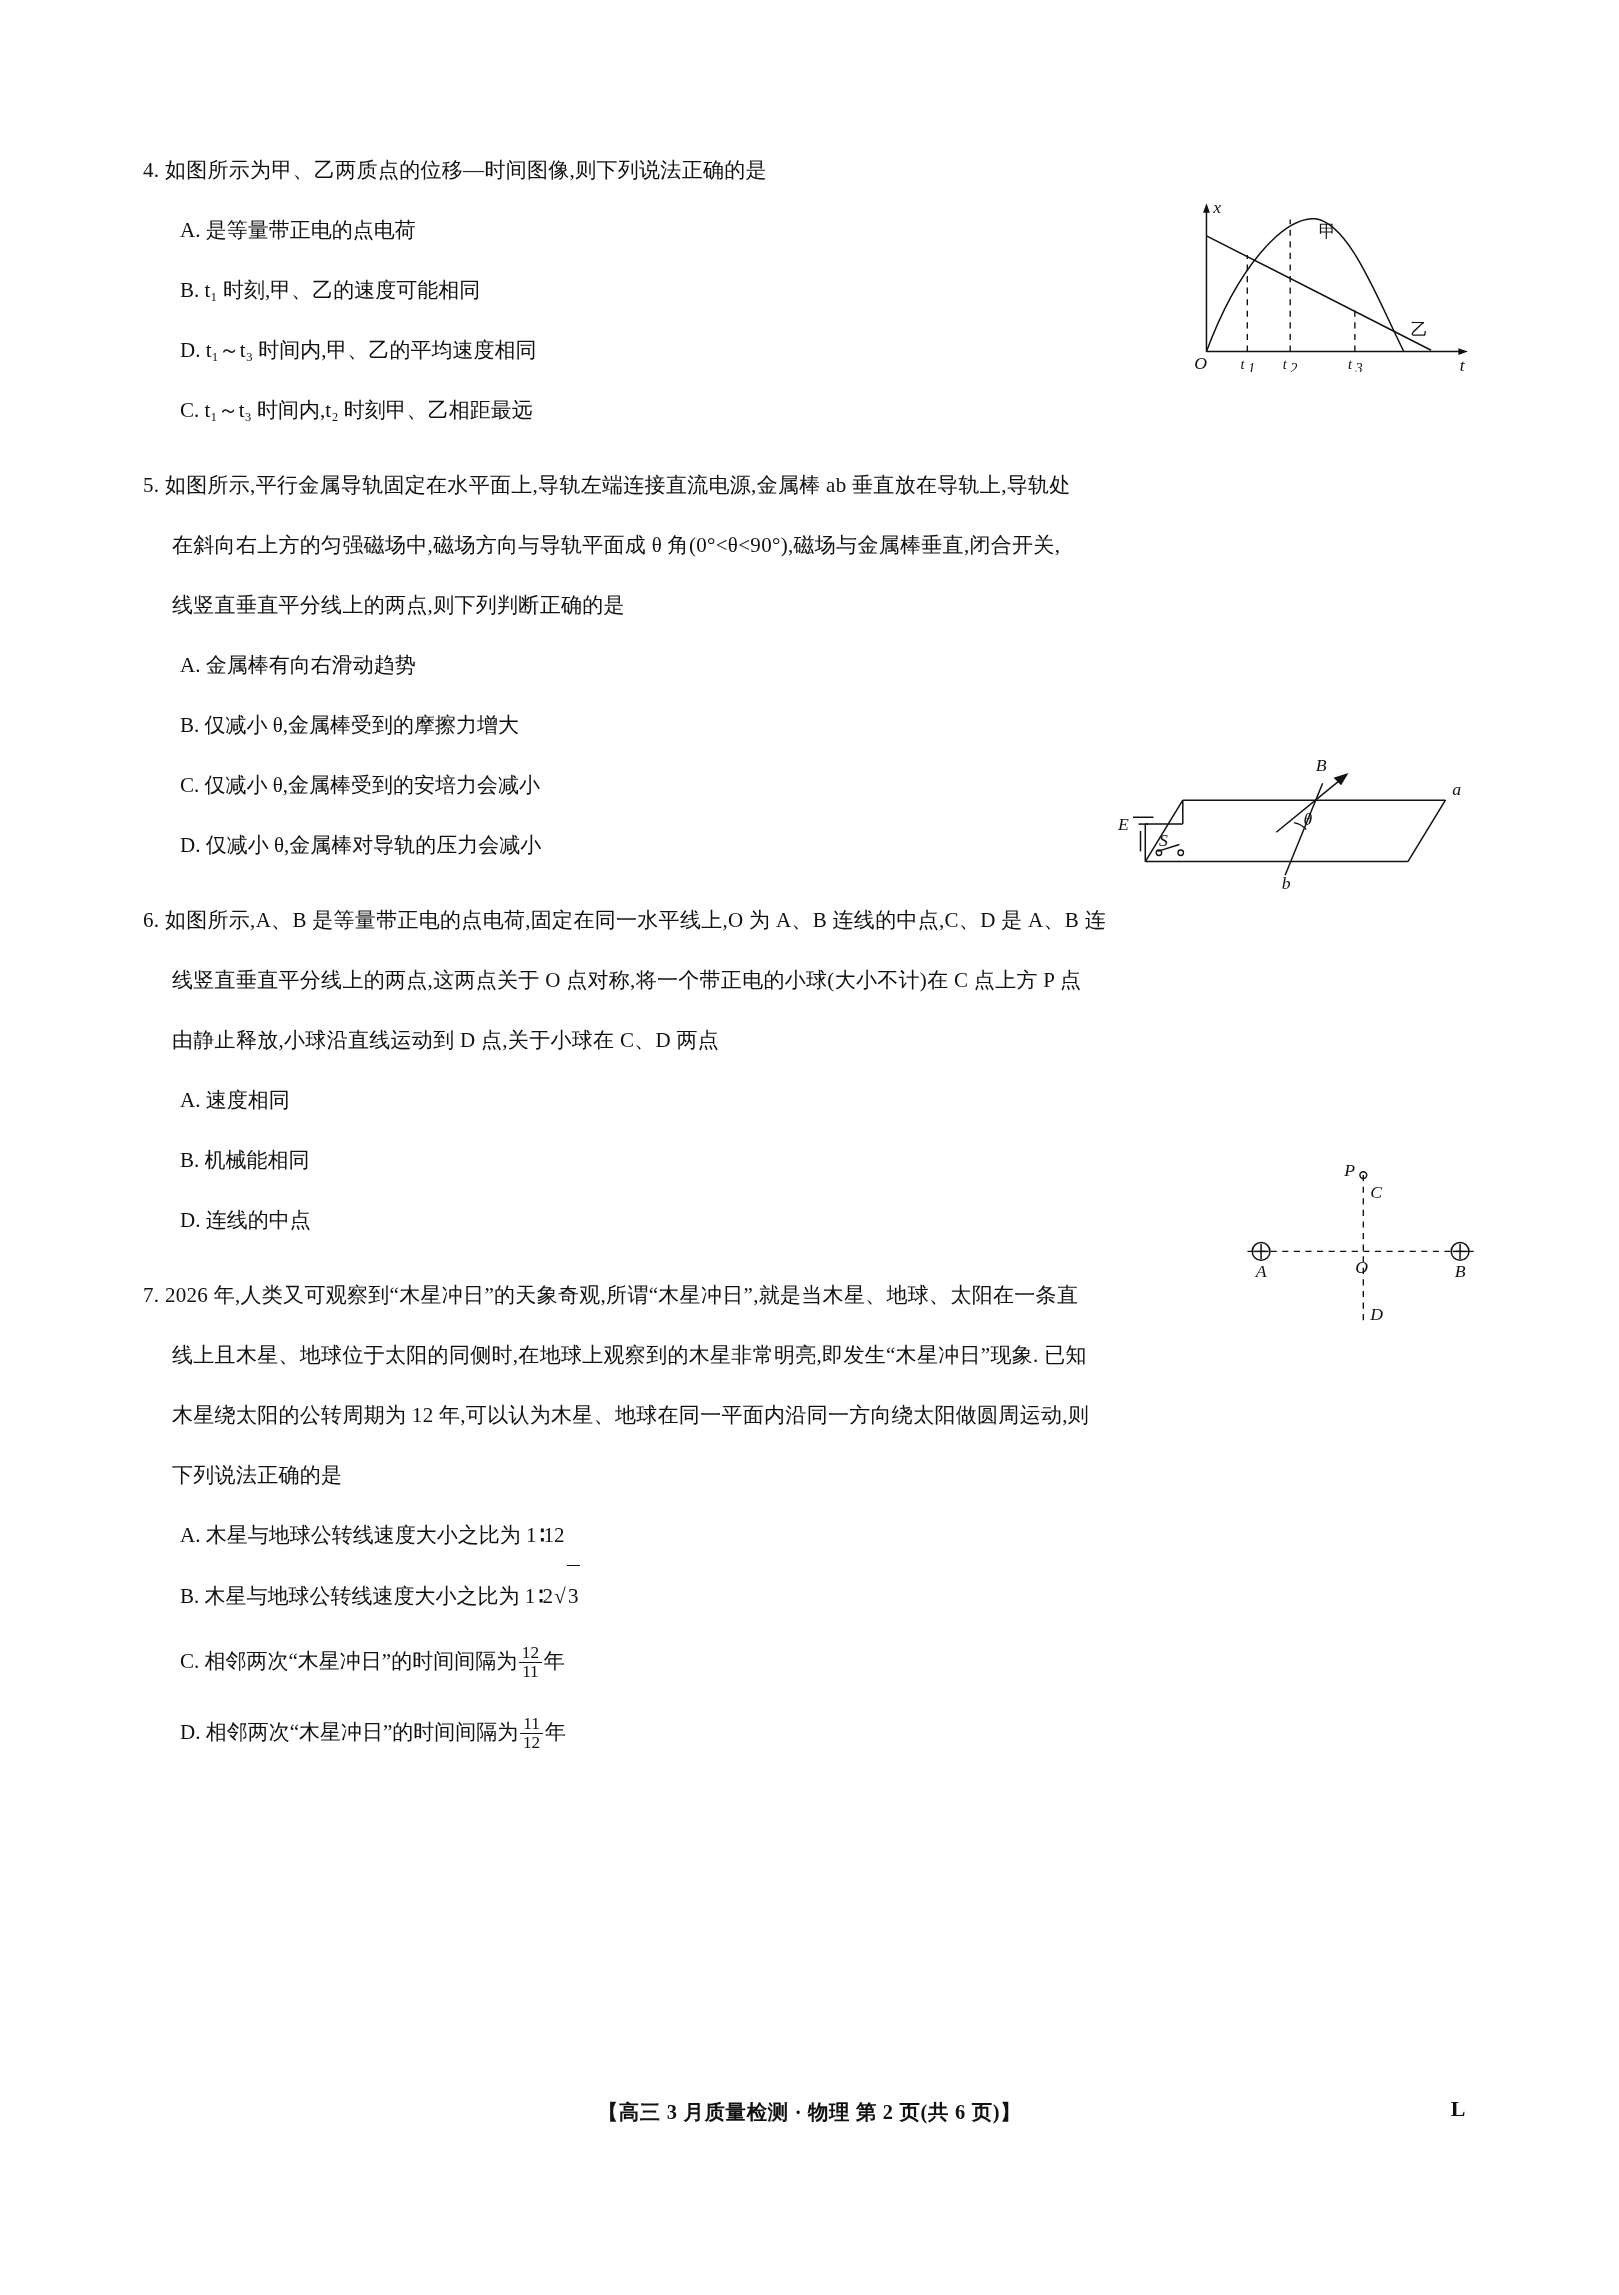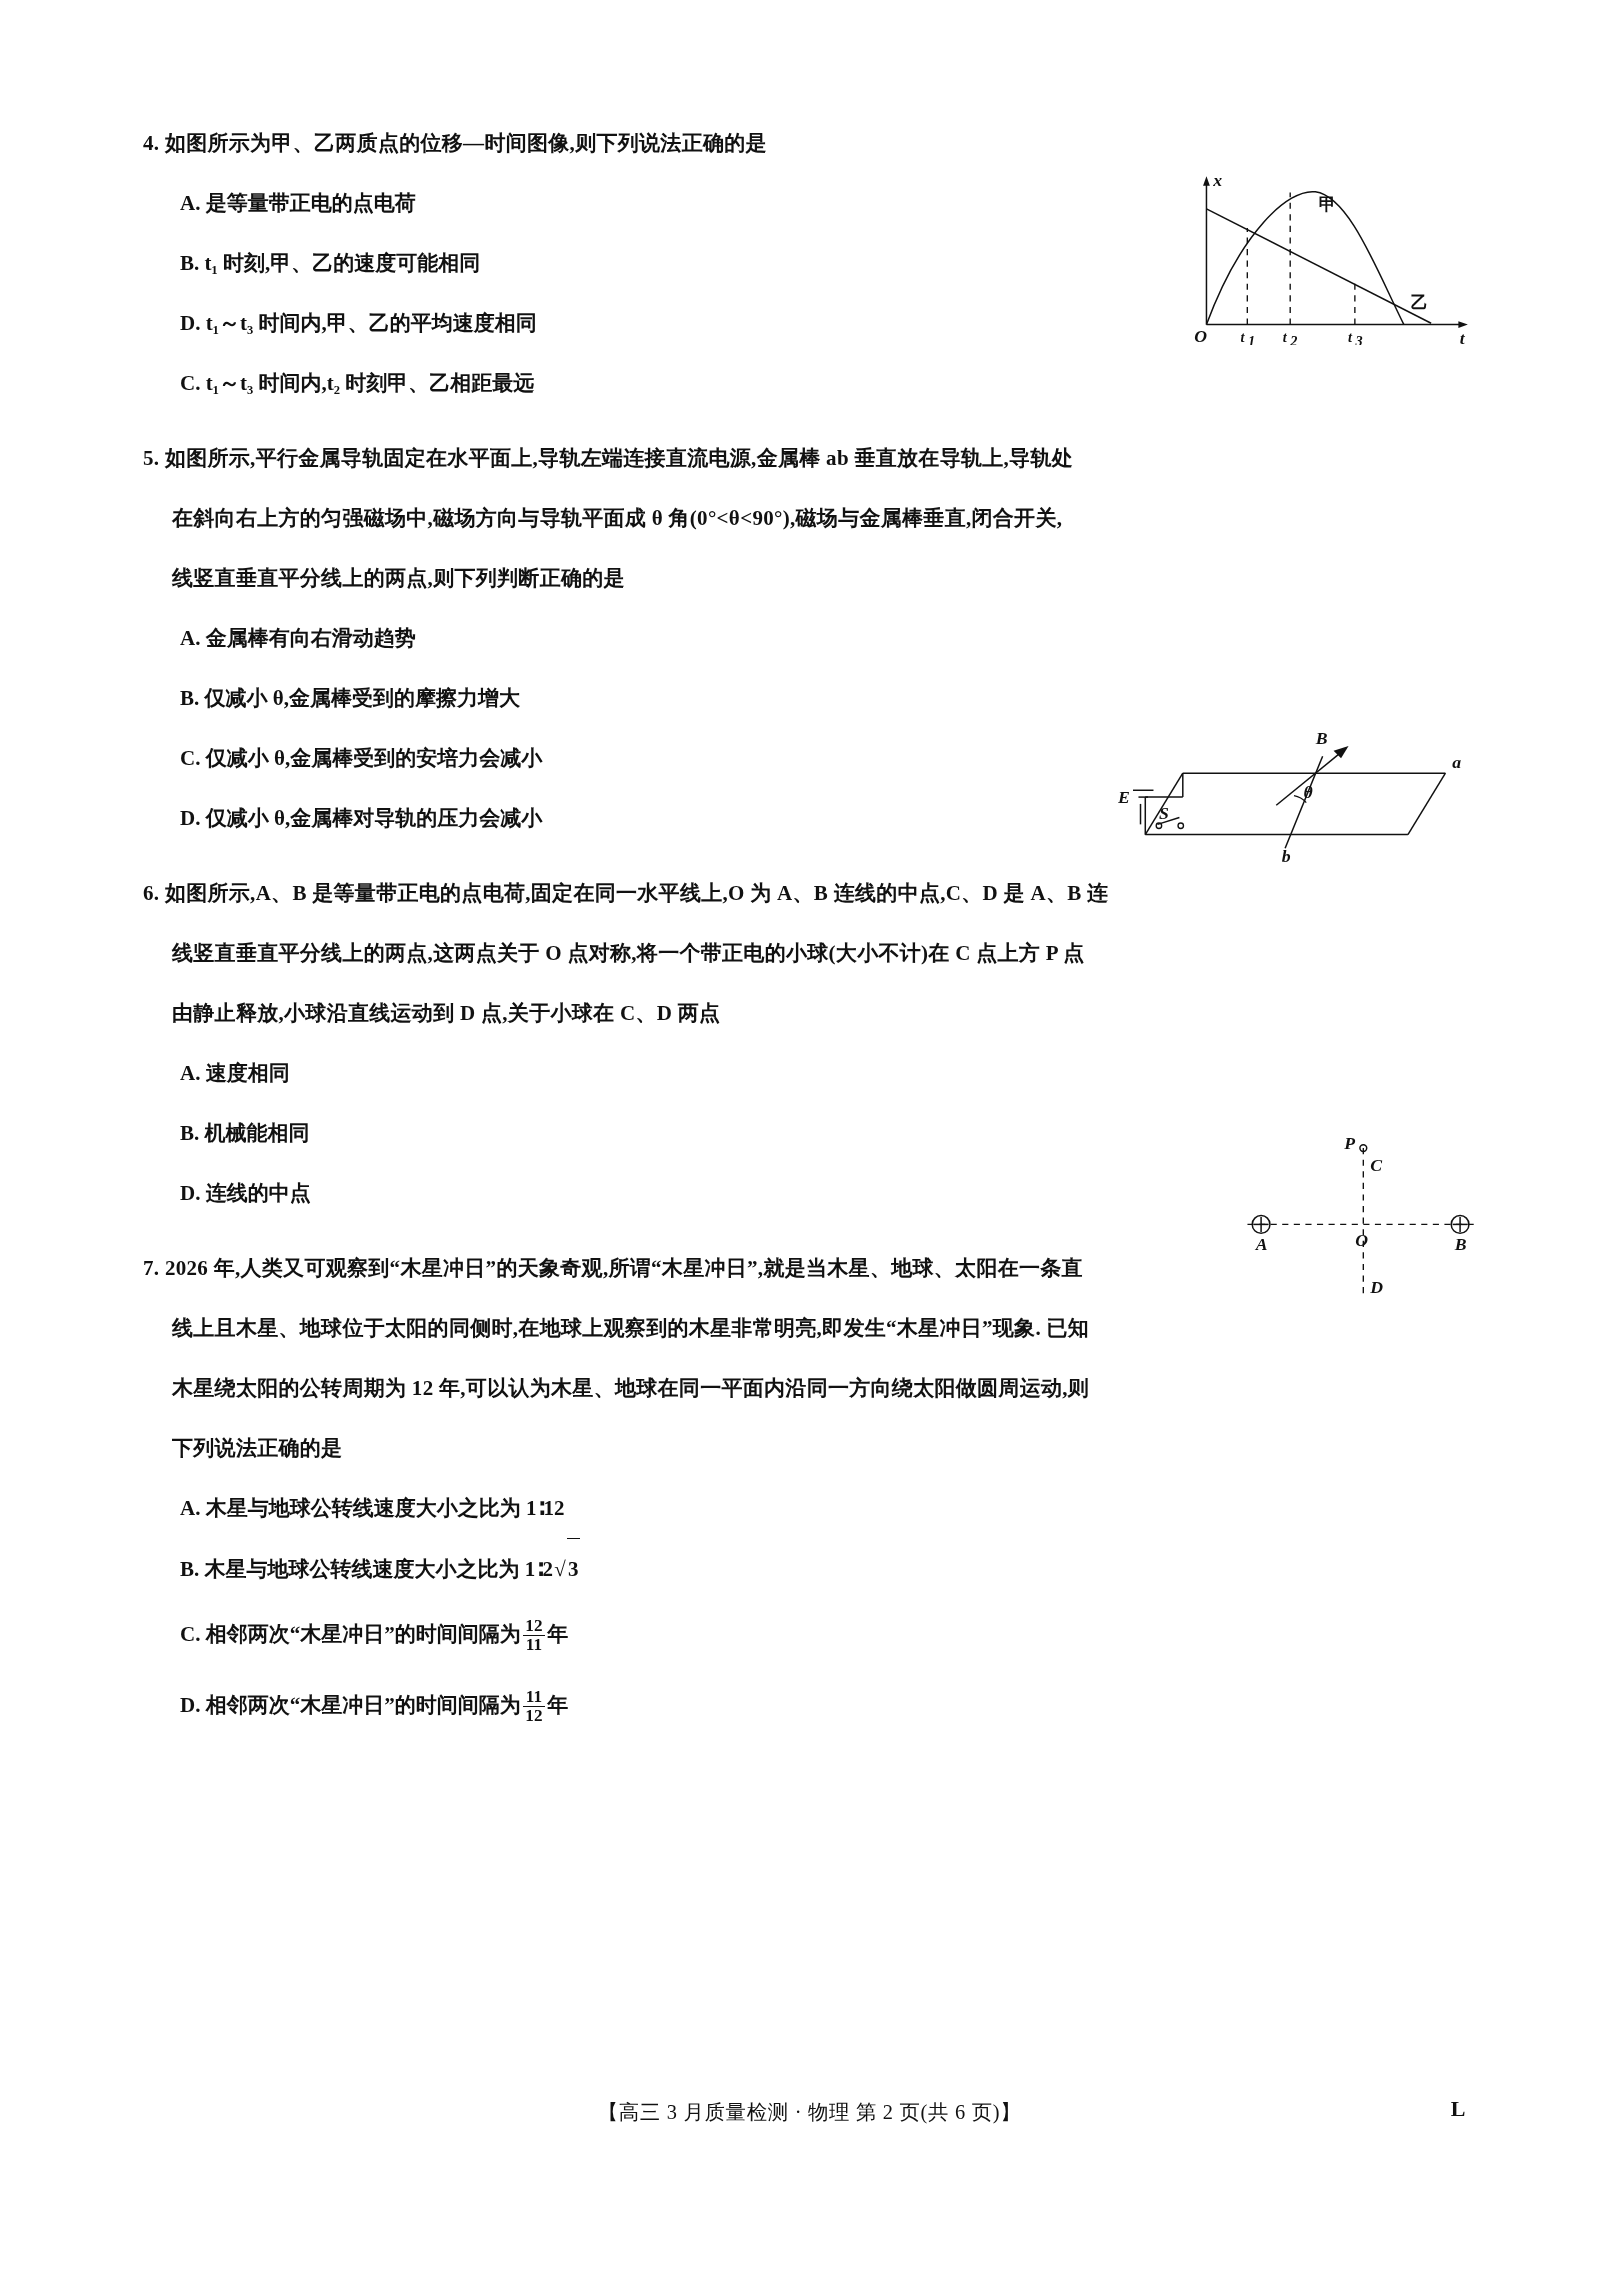--- a/index.html
+++ b/index.html
@@ -17,23 +17,22 @@
   }
   .page {
     position: absolute;
     left: 0; top: 0;
     width: 1619px;
     height: 2295px;
   }
   .content {
     position: absolute;
     left: 143px;
-    top: 113px;
+    top: 140px;
     width: 1356px;
-    font-weight: bold;
   }
   .q-block {
     position: relative;
     margin-bottom: 15px;
   }
   .q-line {
     font-size: 21px;
     line-height: 60px;
     letter-spacing: 0.3px;
     white-space: nowrap;
@@ -80,21 +79,21 @@
     display: inline-block;
     margin-left: 0.7px;
   }
   .footer {
     position: absolute;
     left: 0;
     top: 2098px;
     width: 1619px;
     text-align: center;
     font-size: 20.4px;
-    font-weight: normal;
+    font-weight: bold;
     letter-spacing: 0.7px;
   }
   .footer-right {
     position: absolute;
     right: 153px;
     top: 2096px;
     font-size: 22px;
     font-weight: bold;
     letter-spacing: 0.7px;
   }

